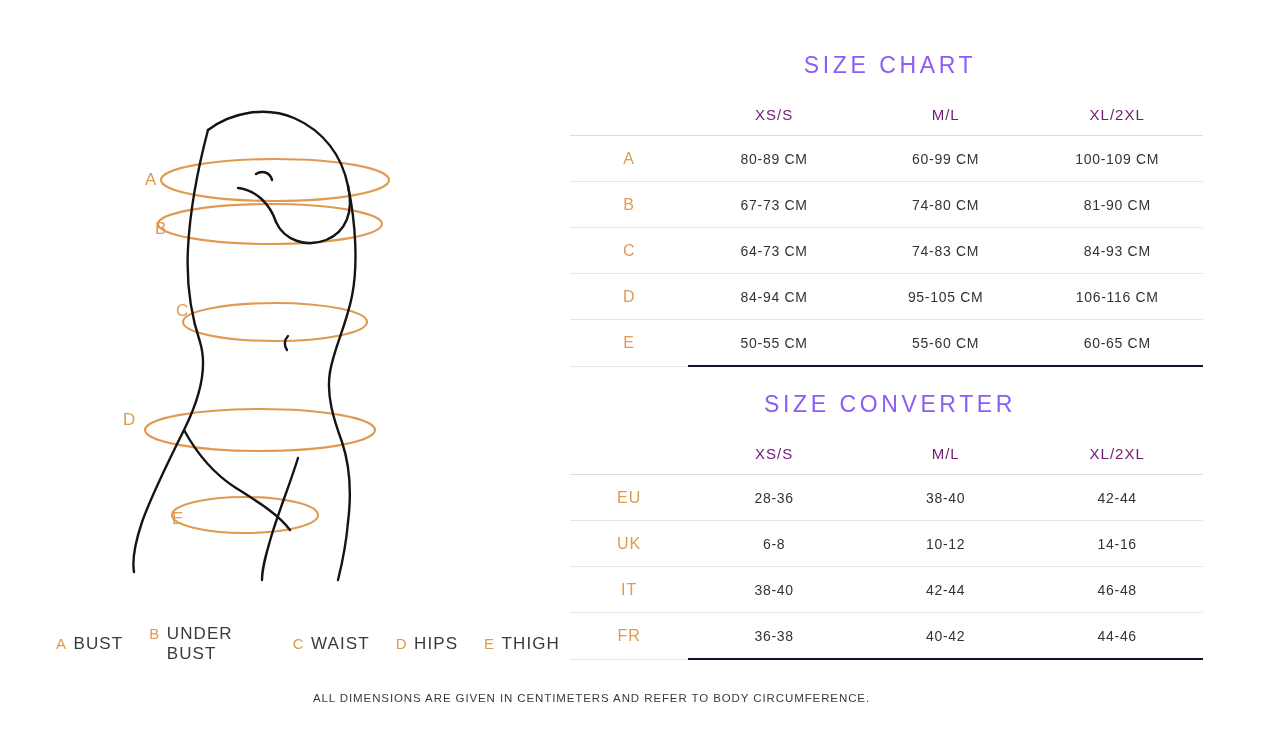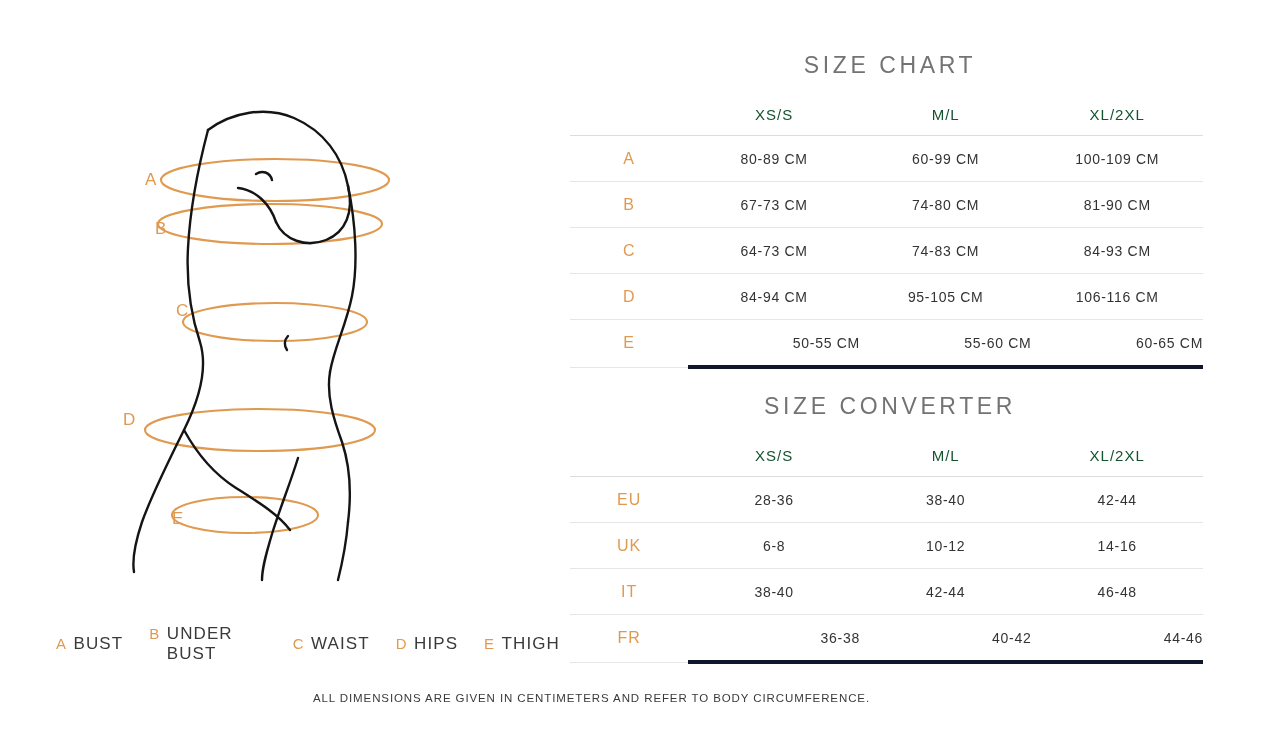--- a/index.html
+++ b/index.html
@@ -77,21 +77,21 @@
   .tables-panel {
     position: absolute;
     left: 570px;
     top: 0;
     width: 640px;
   }
   .table-title {
     text-align: center;
     font-size: 23px;
     letter-spacing: 3.6px;
-    color: #737373;
+    color: #8b5cf6;
     font-weight: 400;
   }
   #chart-title { margin-top: 52px; }
   #converter-title { margin-top: 24px; }
 
   table.size-table {
     border-collapse: collapse;
     width: 633px;
     margin-top: 14px;
     table-layout: fixed;
@@ -100,36 +100,35 @@
   table.size-table td {
     text-align: center;
     font-weight: 400;
     font-size: 14px;
     letter-spacing: 0.7px;
     padding: 0;
     height: 45px;
     vertical-align: middle;
   }
   table.size-table thead th {
-    color: #14532d;
+    color: #701a75;
     font-size: 15px;
     letter-spacing: 1px;
     height: 42px;
     border-bottom: 1px solid #dddddd;
   }
   table.size-table thead th.corner {
     border-bottom: 1px solid #dddddd;
   }
   table.size-table tbody td {
     border-bottom: 1px solid #e6e6e6;
     color: #333333;
   }
   table.size-table tbody tr:last-child td {
-    border-bottom: 4px solid #0f172a;
-    text-align: right;
+    border-bottom: 2px solid #0f172a;
   }
   table.size-table tbody th.row-key {
     border-bottom: 1px solid #e6e6e6;
     color: #e09a50;
     font-size: 16px;
     letter-spacing: 1px;
     text-align: center;
   }
   .col-key   { width: 118px; }
   .col-val   { width: 171px; }

